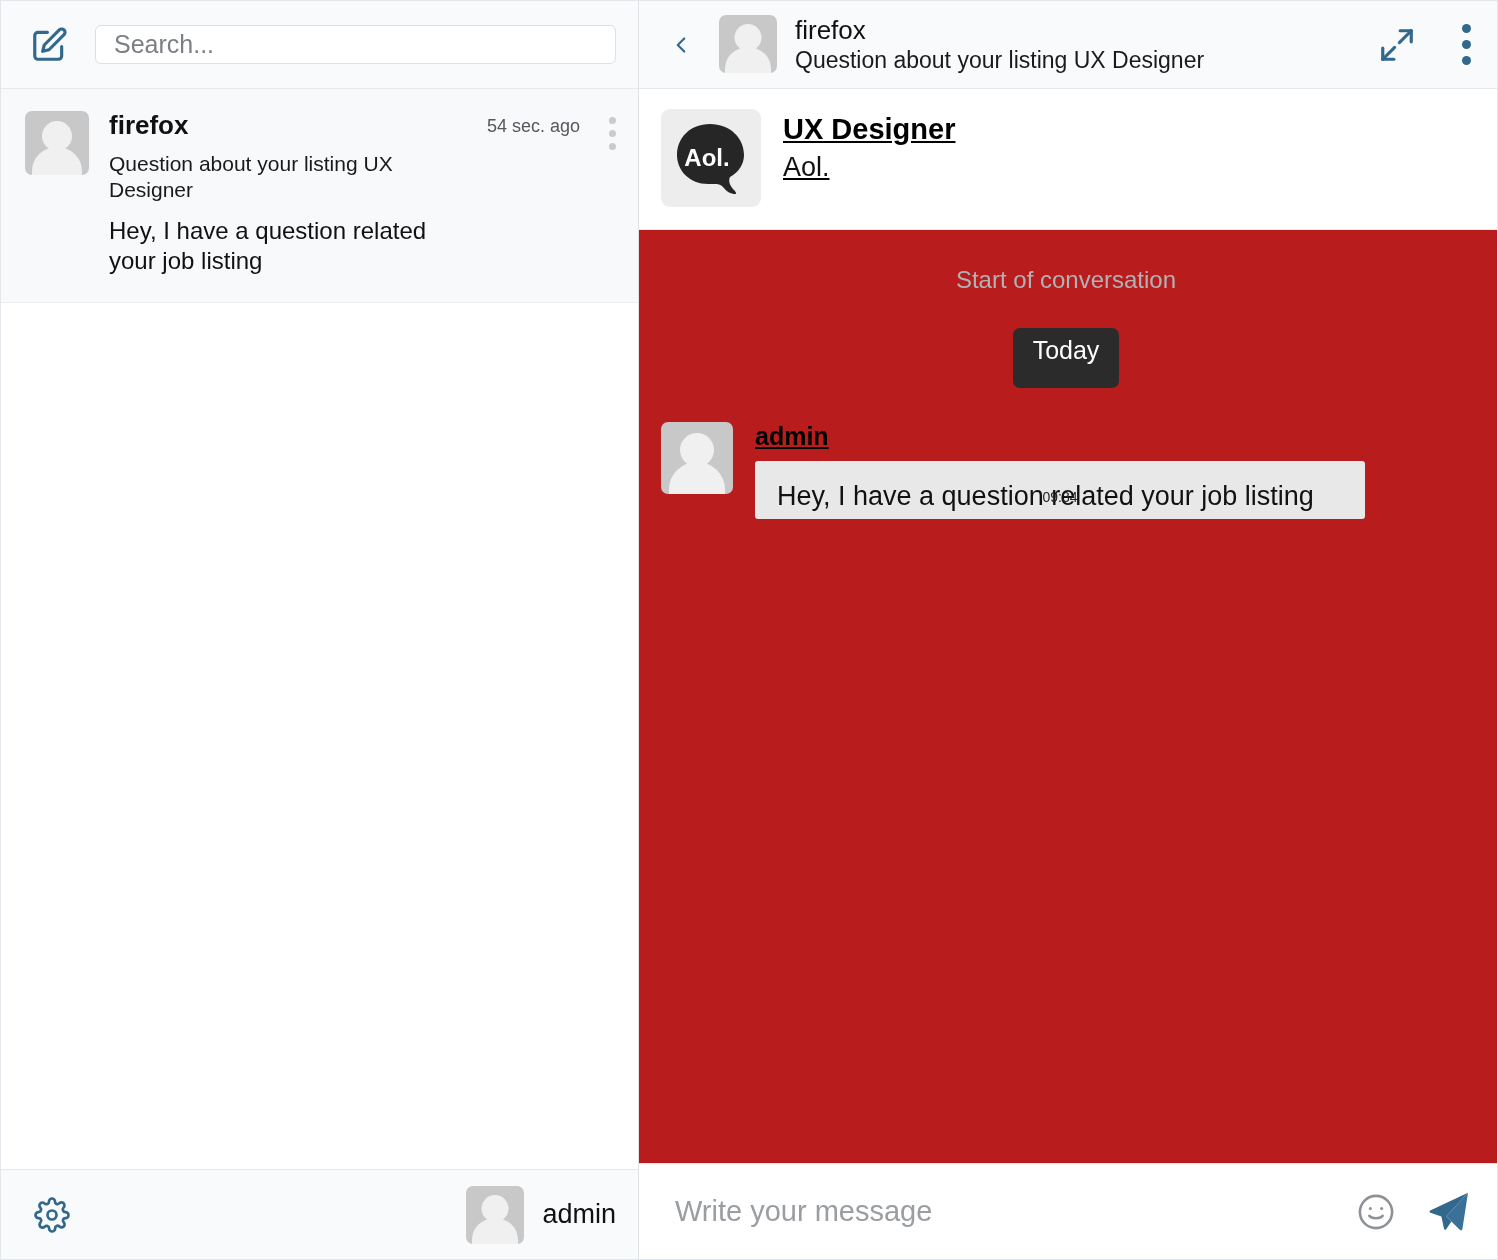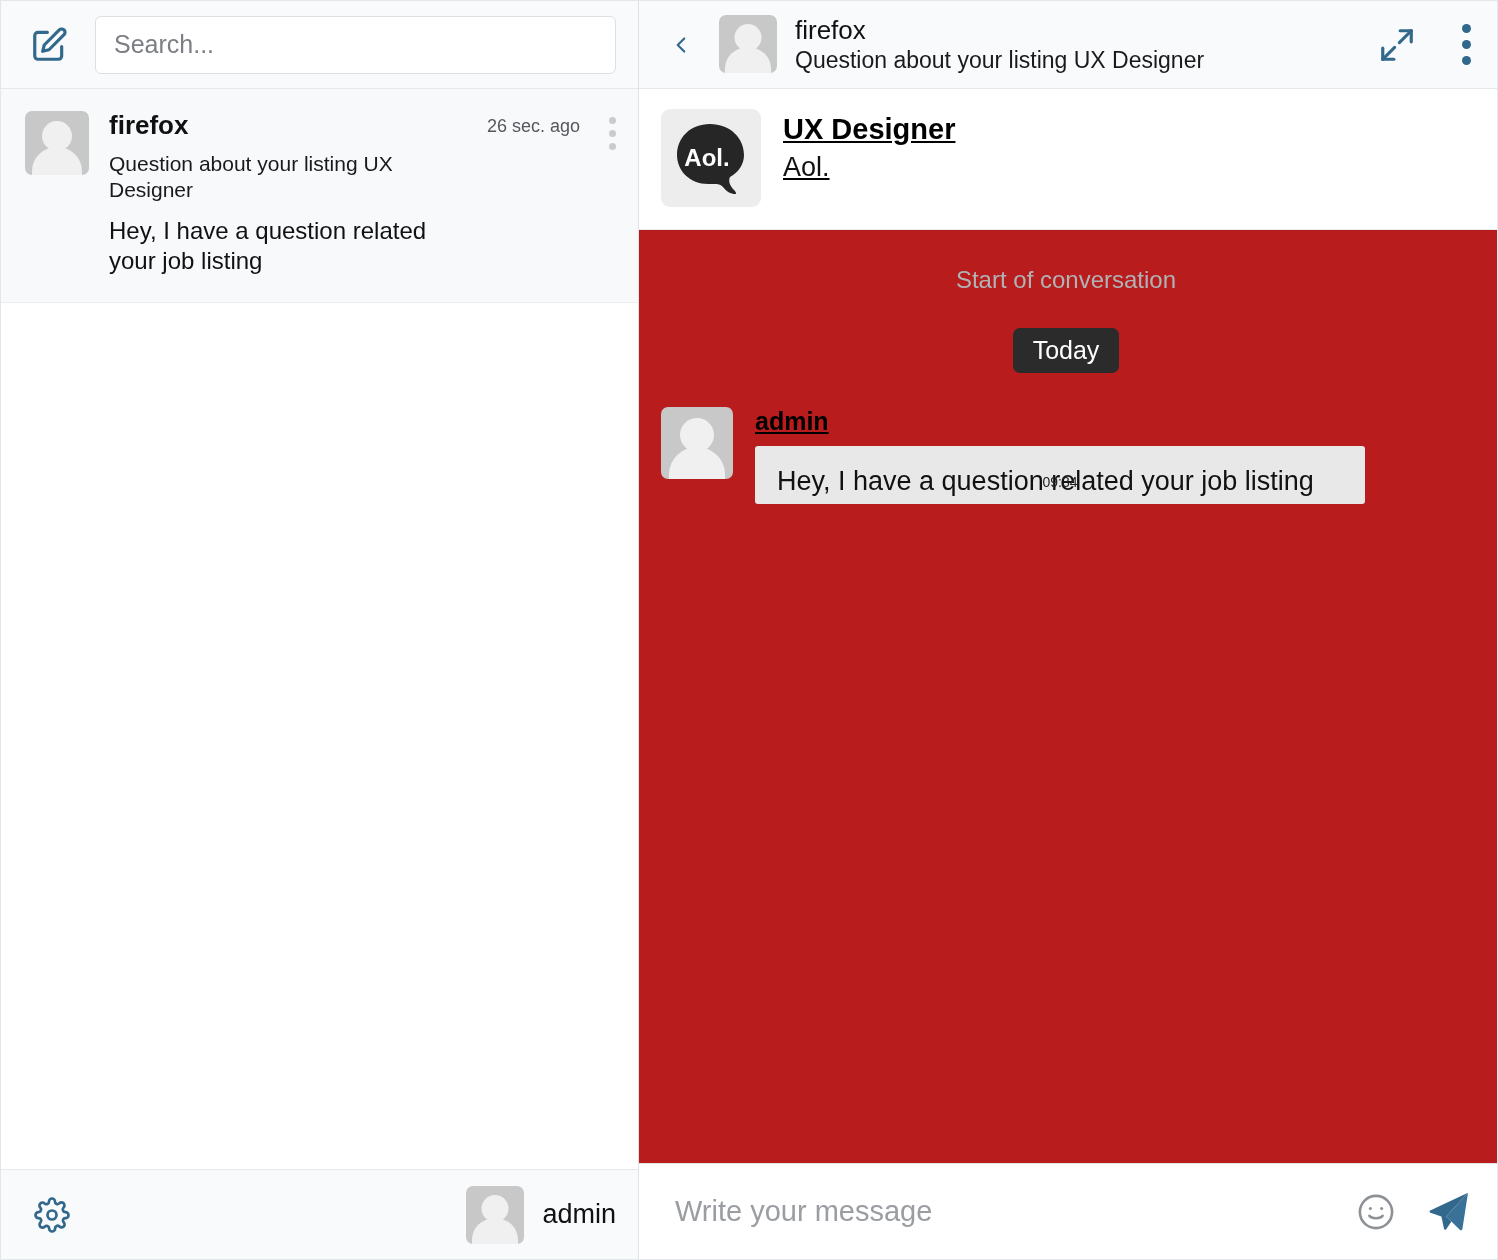--- a/index.html
+++ b/index.html
@@ -36,21 +36,21 @@
   }
   .compose-btn {
     width: 44px; height: 44px;
     display: flex; align-items: center; justify-content: center;
     cursor: pointer;
     flex: 0 0 44px;
   }
   .search-wrap { flex: 1 1 auto; }
   .search-input {
     width: 100%;
-    height: 58px;
+    height: 39px;
     border: 1px solid #dcdfe3;
     border-radius: 6px;
     background: #ffffff;
     font-size: 25px;
     font-family: "Liberation Sans", sans-serif;
     color: #333;
     padding: 0 18px;
     outline: none;
   }
   .search-input::placeholder { color: #7b7f85; }
@@ -233,21 +233,21 @@
     font-size: 24px;
     color: #b0b3b6;
     margin-bottom: 34px;
   }
   .day-sep { display: flex; justify-content: center; margin-bottom: 34px; }
   .day-chip {
     background: #2b2b2b;
     color: #ffffff;
     font-size: 25px;
     border-radius: 7px;
-    padding: 8px 20px 8px;
+    padding: 8px 20px 23px;
   }
   .msg-row { display: flex; gap: 22px; align-items: flex-start; }
   .msg-main { flex: 1 1 auto; min-width: 0; max-width: 610px; }
   .msg-author {
     font-size: 25px;
     font-weight: bold;
     color: #000;
     text-decoration: underline;
     display: inline-block;
     margin-bottom: 10px;
@@ -316,21 +316,21 @@
 
     <div class="conv-list">
       <div class="conv-item">
         <div class="avatar avatar-64">
           <div class="head"></div>
             <div class="body"></div>
         </div>
         <div class="conv-body">
           <div class="conv-toprow">
             <div class="conv-name">firefox</div>
-            <div class="conv-time">26 sec. ago</div>
+            <div class="conv-time">54 sec. ago</div>
           </div>
           <div class="conv-subject">Question about your listing UX Designer</div>
           <div class="conv-preview">Hey, I have a question related your job listing</div>
         </div>
         <div class="dots-v">
           <i></i>
             <i></i>
             <i></i>
         </div>
       </div>

